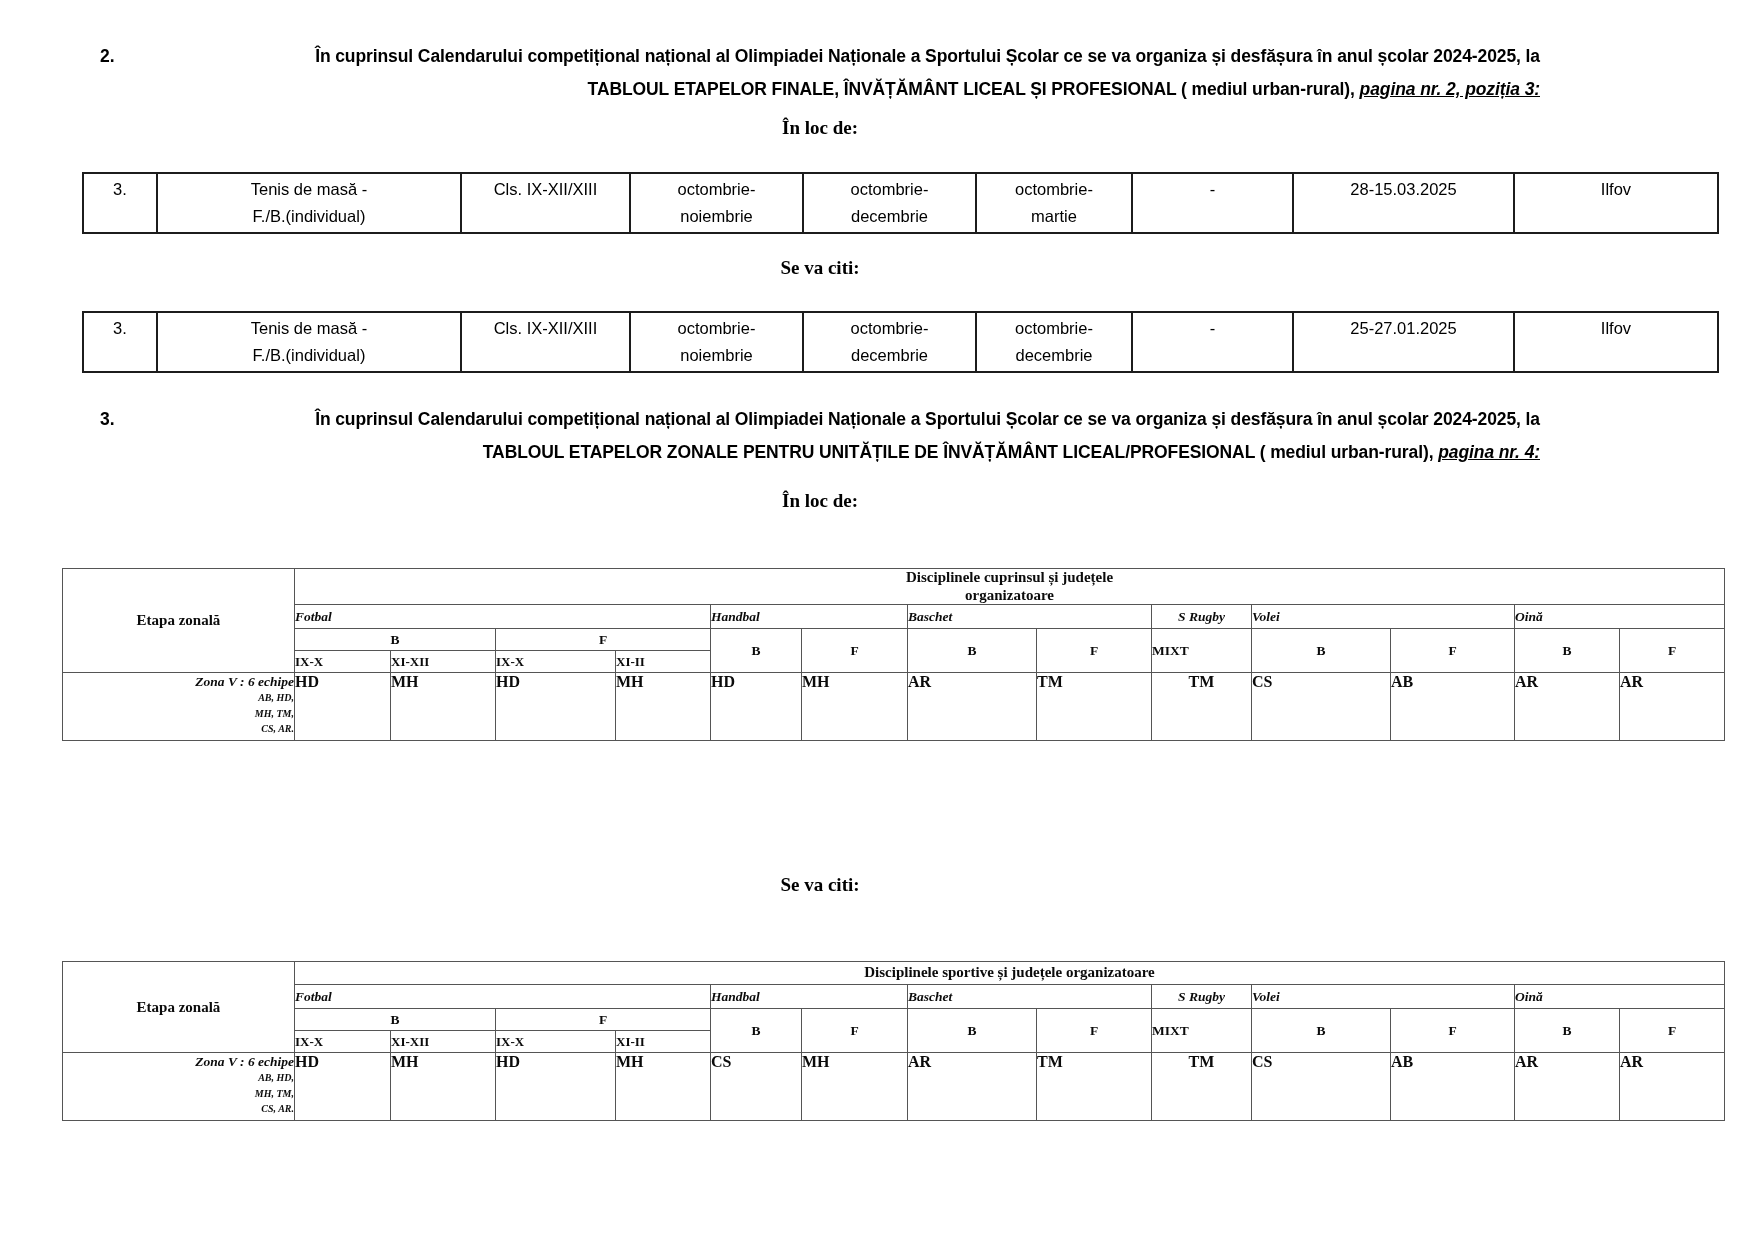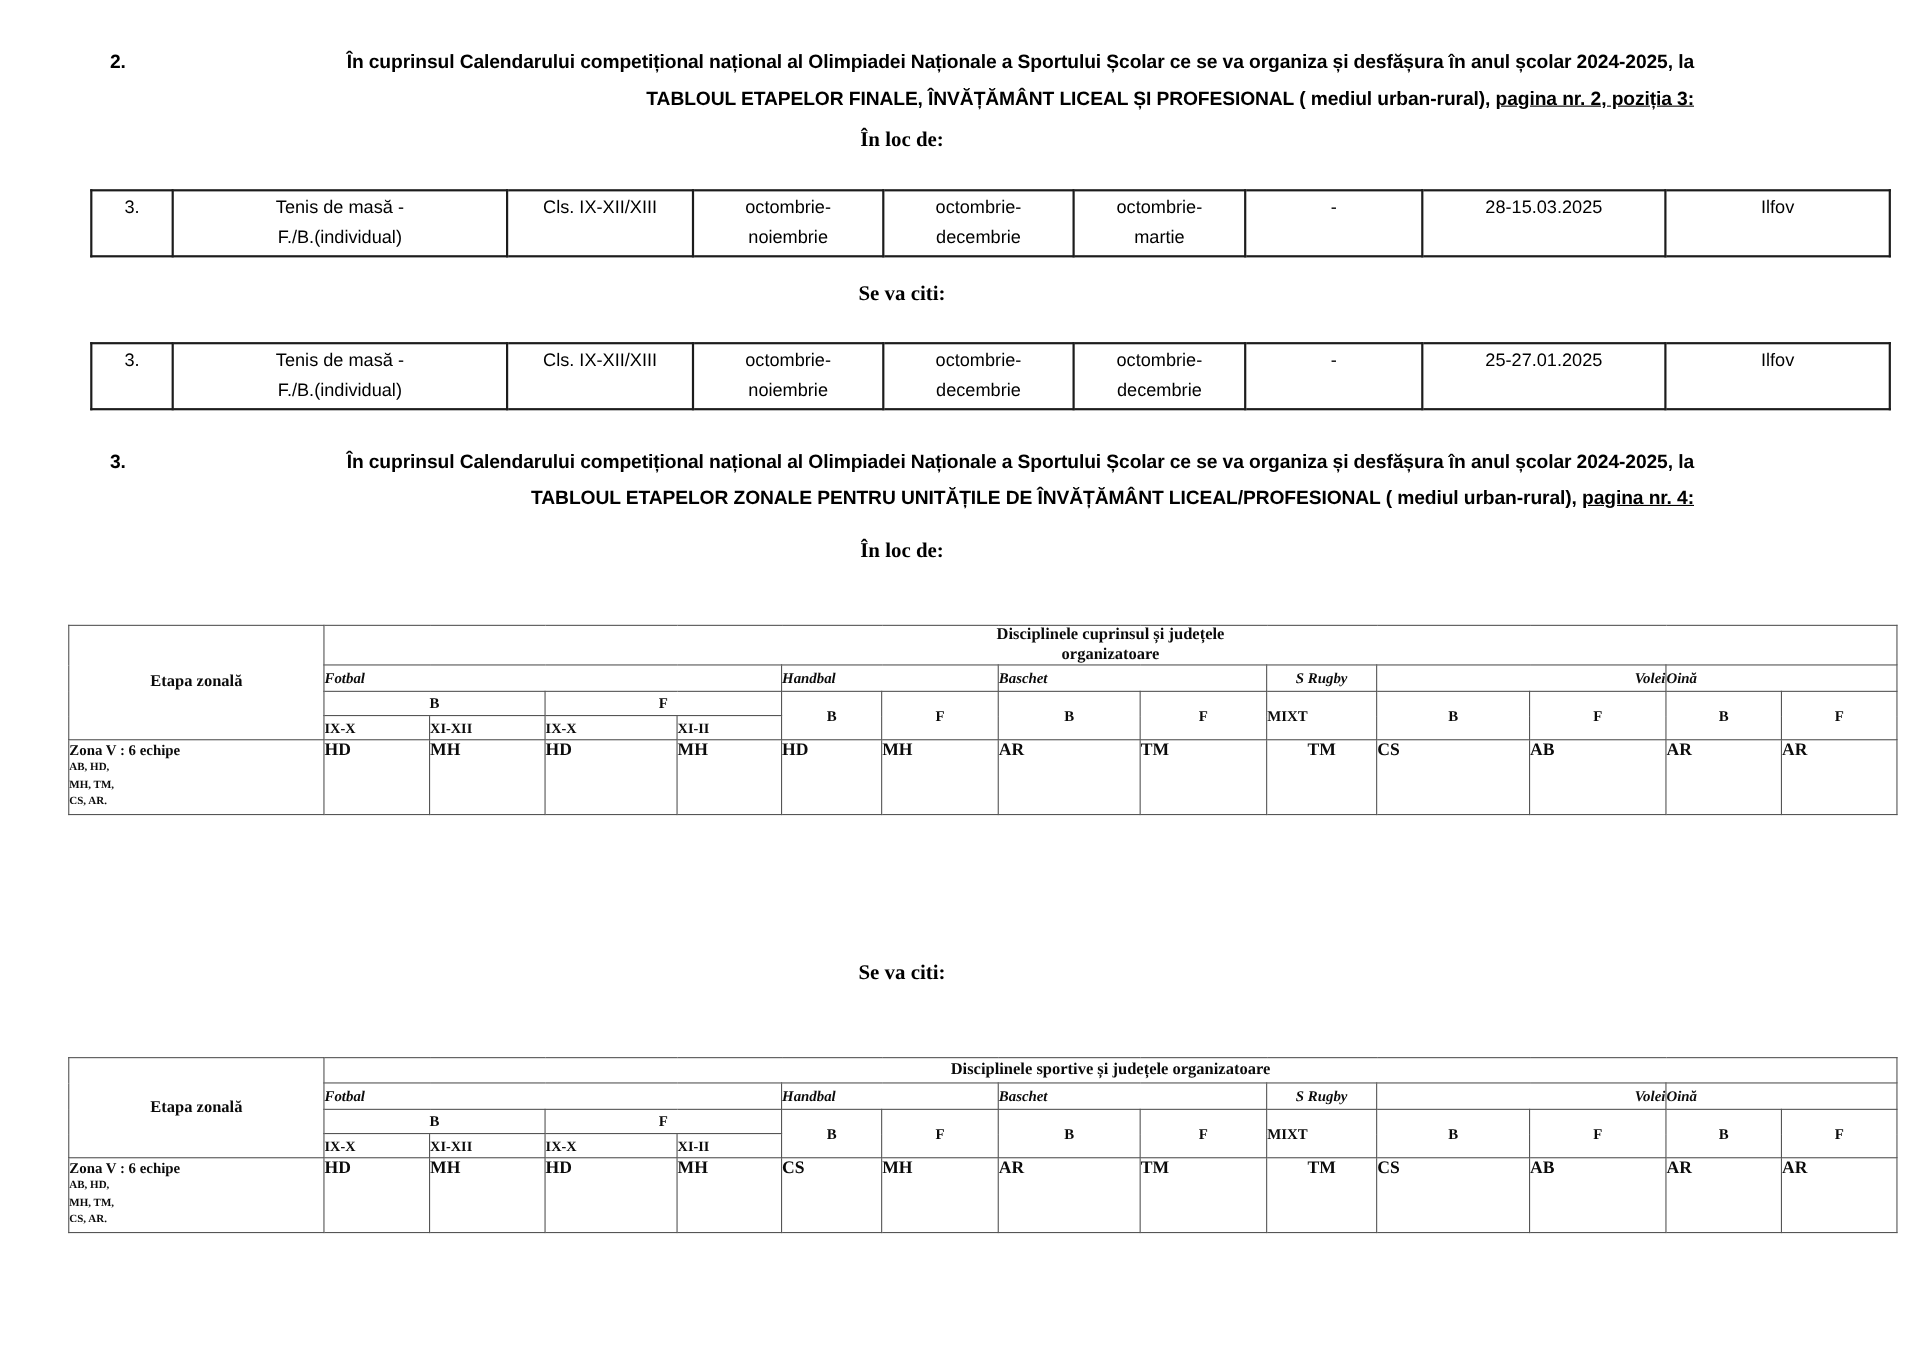--- a/index.html
+++ b/index.html
@@ -4,21 +4,21 @@
 <style>
   html,body{margin:0;padding:0;background:#fff;}
   .page{position:relative;width:1756px;height:1241px;background:#fff;color:#000;
         font-family:"Liberation Sans",sans-serif;overflow:hidden;}
 
   
   .para{position:absolute;left:100px;width:1440px;display:flex;
         font-weight:bold;font-size:17.5px;line-height:33px;letter-spacing:-0.1px;}
   .pnum{flex:0 0 33px;}
   .pbody{flex:1;text-align:right;}
-  .em-link{text-decoration:underline;}
+  .em-link{font-style:italic;text-decoration:underline;}
 
   
   .center-head{position:absolute;left:0;width:1640px;text-align:center;
                font-weight:bold;font-size:19px;font-family:Liberation Serif, serif;}
 
   
   .ttable{position:absolute;left:82px;width:1635px;border-collapse:collapse;
           table-layout:fixed;font-size:16.5px;}
   .ttable td{border:2px solid #1c1c1c;text-align:center;vertical-align:top;
              white-space:pre-line;padding:2px 3px;line-height:27px;}
@@ -36,28 +36,28 @@
   .zr-sports{height:24px;}
   .zr-bf{height:22px;}
   .zr-classes{height:22px;}
   .zr-data{height:68px;}
   .z-etapa{text-align:center;vertical-align:middle;font-size:15px;margin-left:44px;}
   .z-sport{font-style:italic;font-size:13.5px;text-align:left;vertical-align:middle;}
   .sp-fotbal{padding-left:88px;}
   .sp-handbal{padding-left:92px;}
   .sp-baschet{padding-left:44px;font-family:Liberation Serif, serif;}
   .sp-rugby{text-align:center;padding-left:0;}
-  .sp-volei{padding-left:30px;text-align:right;}
+  .sp-volei{padding-left:30px;}
   .sp-oina{padding-left:16px;}
   .z-bf{text-align:center;font-size:13.5px;vertical-align:middle;}
   .z-mixt{text-align:left;padding-left:7px;}
   .z-class{text-align:left;padding-left:13px;font-size:13px;vertical-align:middle;}
   .z-val{text-align:left;vertical-align:top;font-size:16px;padding:4px 0 0 13px;}
   .z-val-mixt{text-align:center;padding-left:0;}
-  .z-zone{text-align:left;vertical-align:top;padding-top:3px;}
+  .z-zone{text-align:right;vertical-align:top;padding-top:3px;font-style:italic;}
   .zone-name{font-size:13.5px;line-height:17px;}
   .zone-teams{font-size:10px;line-height:15.5px;white-space:pre-line;}
 </style>
 </head>
 <body>
 
 <div class="page">
 
   <div class="para" style="top:40px;">
     <span class="pnum">2.</span>

